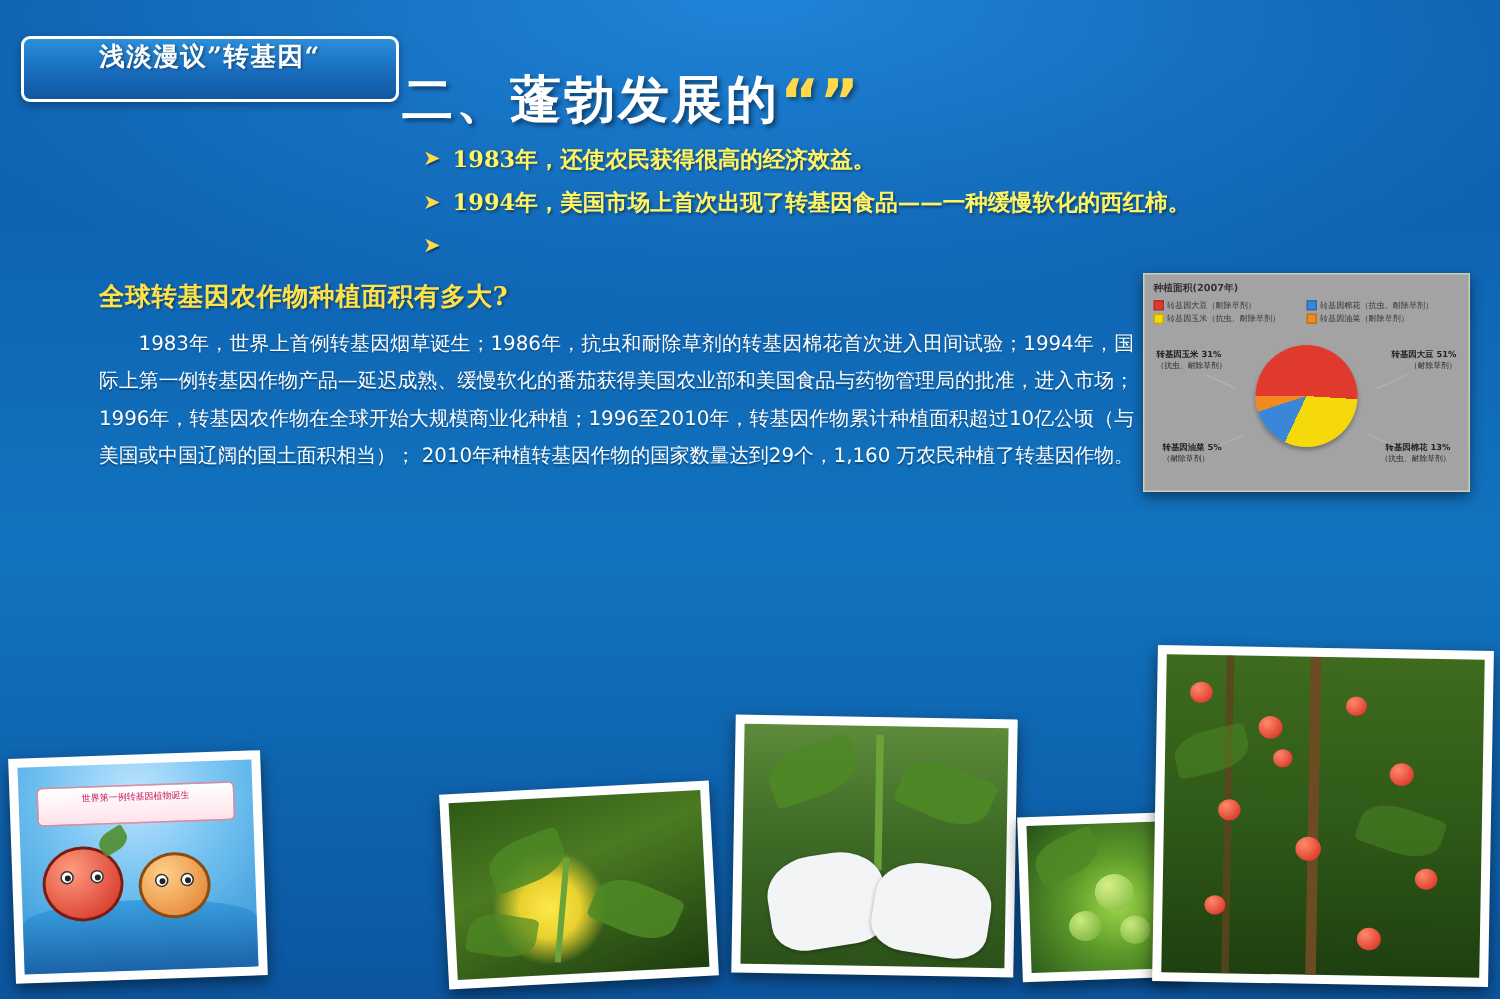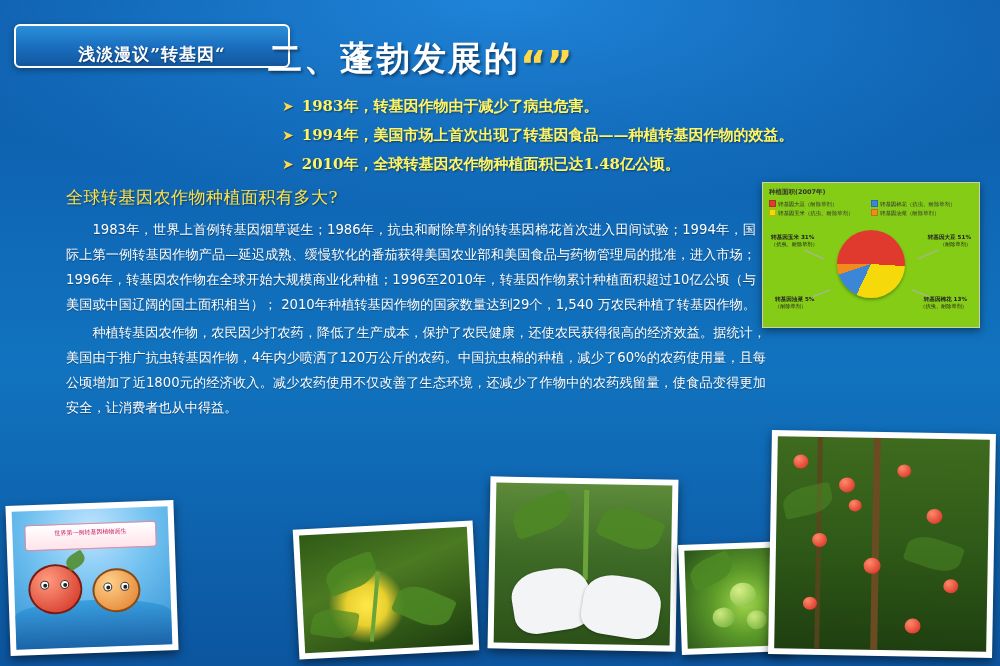--- a/index.html
+++ b/index.html
@@ -9,35 +9,35 @@
     font-family:"DejaVu Sans","Liberation Sans",sans-serif;
     background:#1060b4;
     background-image:
       radial-gradient(ellipse 900px 300px at 50% 0%, #1f84d8 0%, rgba(31,132,216,0) 70%),
       linear-gradient(180deg,#0d5ba9 0%, #0f66b4 28%, #1173bf 55%, #0c559f 100%);
     position:relative;
   }
 
   
   .corner-banner {
-    position:absolute; left:14px; top:24px; width:276px; height:44px;
+    position:absolute; left:14px; top:24px; width:252px; height:44px;
     background:linear-gradient(180deg,#2b8fd8 0%,#1a6fc0 50%,#12579f 100%);
     border:2px solid #ffffff; border-radius:6px;
     box-shadow:0 2px 6px rgba(0,0,0,.35);
-    display:flex; align-items:flex-end; justify-content:center;
+    display:flex; align-items:flex-start; justify-content:center;
   }
   .corner-banner span {
     color:#ffffff; font-size:17px; font-weight:bold; letter-spacing:1px;
     font-family:"DejaVu Serif","Liberation Serif",serif;
     text-shadow:1px 1px 2px rgba(0,0,0,.4);
   }
 
   .main-title {
-    position:absolute; left:268px; top:20px; width:480px; height:62px;
-    display:flex; align-items:flex-end; white-space:nowrap;
+    position:absolute; left:268px; top:44px; width:480px; height:62px;
+    display:flex; align-items:flex-start; white-space:nowrap;
   }
   .main-title .t1 {
     color:#ffffff; font-size:34px; font-weight:bold; letter-spacing:2px;
     font-family:"DejaVu Serif","Liberation Serif",serif;
     text-shadow:2px 2px 3px rgba(0,0,0,.45);
   }
   .main-title .quote {
     color:#ffd94a; font-size:40px; font-weight:bold; line-height:1;
     position:relative; top:4px;
     text-shadow:2px 2px 3px rgba(0,0,0,.4);
@@ -63,38 +63,38 @@
   }
   .bullet-text {
     color:#fff462; font-size:15px; font-weight:bold; line-height:20px;
     font-family:"DejaVu Serif","Liberation Serif",serif;
     text-shadow:1px 1px 2px rgba(0,0,0,.45);
   }
 
   
   .section { position:absolute; }
   .sec-head {
-    color:#ffe24a; font-size:17px; font-weight:normal; letter-spacing:.5px;
+    color:#ffe24a; font-size:17px; font-weight:bold; letter-spacing:.5px;
     font-family:"DejaVu Serif","Liberation Serif",serif;
     text-shadow:1px 1px 2px rgba(0,0,0,.45);
     margin-bottom:8px;
   }
   .para {
     color:#ffffff; font-size:13.2px; line-height:25px; text-align:justify;
     text-indent:2em;
     font-family:"DejaVu Sans","Liberation Sans",sans-serif;
     text-shadow:0 1px 1px rgba(0,0,0,.35);
   }
   #sec-area { left:66px; top:186px; width:690px; }
   #sec-benefit { left:66px; top:320px; width:700px; }
 
   
   .chart-card {
     position:absolute; left:762px; top:182px; width:218px; height:146px;
-    background:#84cc16; border:1px solid #cfcfae;
+    background:#a3a3a3; border:1px solid #cfcfae;
     box-shadow:0 3px 8px rgba(0,0,0,.45);
     padding:5px 6px;
   }
   .chart-title {
     font-size:6.5px; color:#333; font-weight:bold; margin-bottom:3px;
   }
   .legend { display:flex; flex-wrap:wrap; font-size:5.4px; color:#333; line-height:8px; }
   .legend-item { width:50%; display:flex; align-items:flex-start; margin-bottom:1px; }
   .swatch { width:7px; height:7px; margin-right:2px; flex:0 0 auto; border:1px solid rgba(0,0,0,.2); }
   .legend-label { white-space:nowrap; }
@@ -167,39 +167,37 @@
 
 <div class="main-title">
   <span class="t1">二、蓬勃发展的</span>
   <span class="quote">“</span>
   <span class="quote">”</span>
 </div>
 
 <div class="bullets">
   <div class="bullet-row">
     <span class="bullet-arrow">➤</span>
-    <span class="bullet-text">1983年，转基因作物由于减少了病虫危害。</span>
+    <span class="bullet-text">1983年，还使农民获得很高的经济效益。</span>
   </div>
   <div class="bullet-row">
     <span class="bullet-arrow">➤</span>
-    <span class="bullet-text">1994年，美国市场上首次出现了转基因食品——种植转基因作物的效益。</span>
+    <span class="bullet-text">1994年，美国市场上首次出现了转基因食品——一种缓慢软化的西红柿。</span>
   </div>
   <div class="bullet-row">
     <span class="bullet-arrow">➤</span>
-    <span class="bullet-text">2010年，全球转基因农作物种植面积已达1.48亿公顷。</span>
   </div>
 </div>
 
 <div class="section" id="sec-area">
   <div class="sec-head">全球转基因农作物种植面积有多大?</div>
-  <div class="para">1983年，世界上首例转基因烟草诞生；1986年，抗虫和耐除草剂的转基因棉花首次进入田间试验；1994年，国际上第一例转基因作物产品—延迟成熟、缓慢软化的番茄获得美国农业部和美国食品与药物管理局的批准，进入市场； 1996年，转基因农作物在全球开始大规模商业化种植；1996至2010年，转基因作物累计种植面积超过10亿公顷（与美国或中国辽阔的国土面积相当）； 2010年种植转基因作物的国家数量达到29个，1,540 万农民种植了转基因作物。</div>
+  <div class="para">1983年，世界上首例转基因烟草诞生；1986年，抗虫和耐除草剂的转基因棉花首次进入田间试验；1994年，国际上第一例转基因作物产品—延迟成熟、缓慢软化的番茄获得美国农业部和美国食品与药物管理局的批准，进入市场； 1996年，转基因农作物在全球开始大规模商业化种植；1996至2010年，转基因作物累计种植面积超过10亿公顷（与美国或中国辽阔的国土面积相当）； 2010年种植转基因作物的国家数量达到29个，1,160 万农民种植了转基因作物。</div>
 </div>
 
 <div class="section" id="sec-benefit">
-  <div class="para">种植转基因农作物，农民因少打农药，降低了生产成本，保护了农民健康，还使农民获得很高的经济效益。据统计，美国由于推广抗虫转基因作物，4年内少喷洒了120万公斤的农药。中国抗虫棉的种植，减少了60%的农药使用量，且每公顷增加了近1800元的经济收入。减少农药使用不仅改善了生态环境，还减少了作物中的农药残留量，使食品变得更加安全，让消费者也从中得益。</div>
 </div>
 
 <div class="chart-card">
   <div class="chart-title">种植面积(2007年)</div>
 
   <div class="legend">
     <div class="legend-item">
       <span class="swatch" style="background:#e03a2f"></span>
       <span class="legend-label">转基因大豆（耐除草剂）</span>
     </div>

